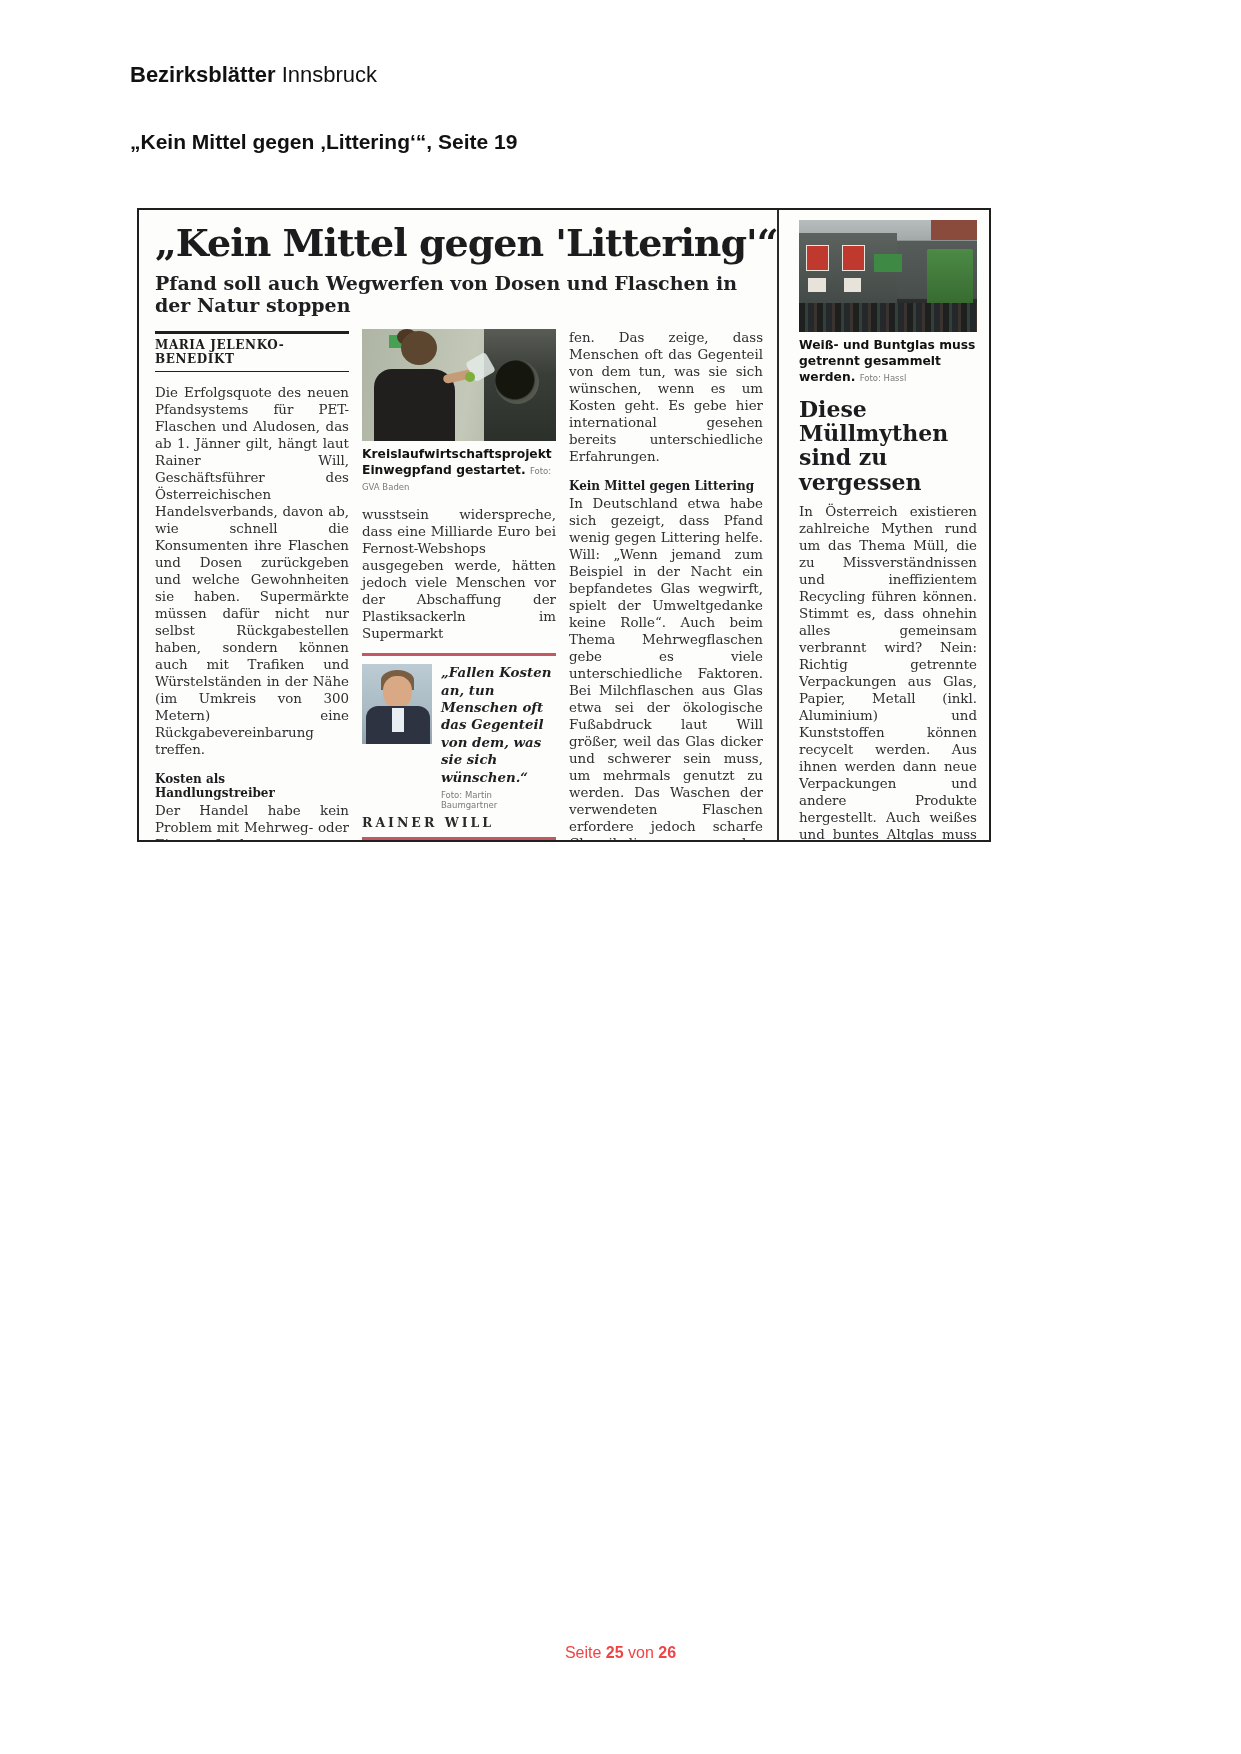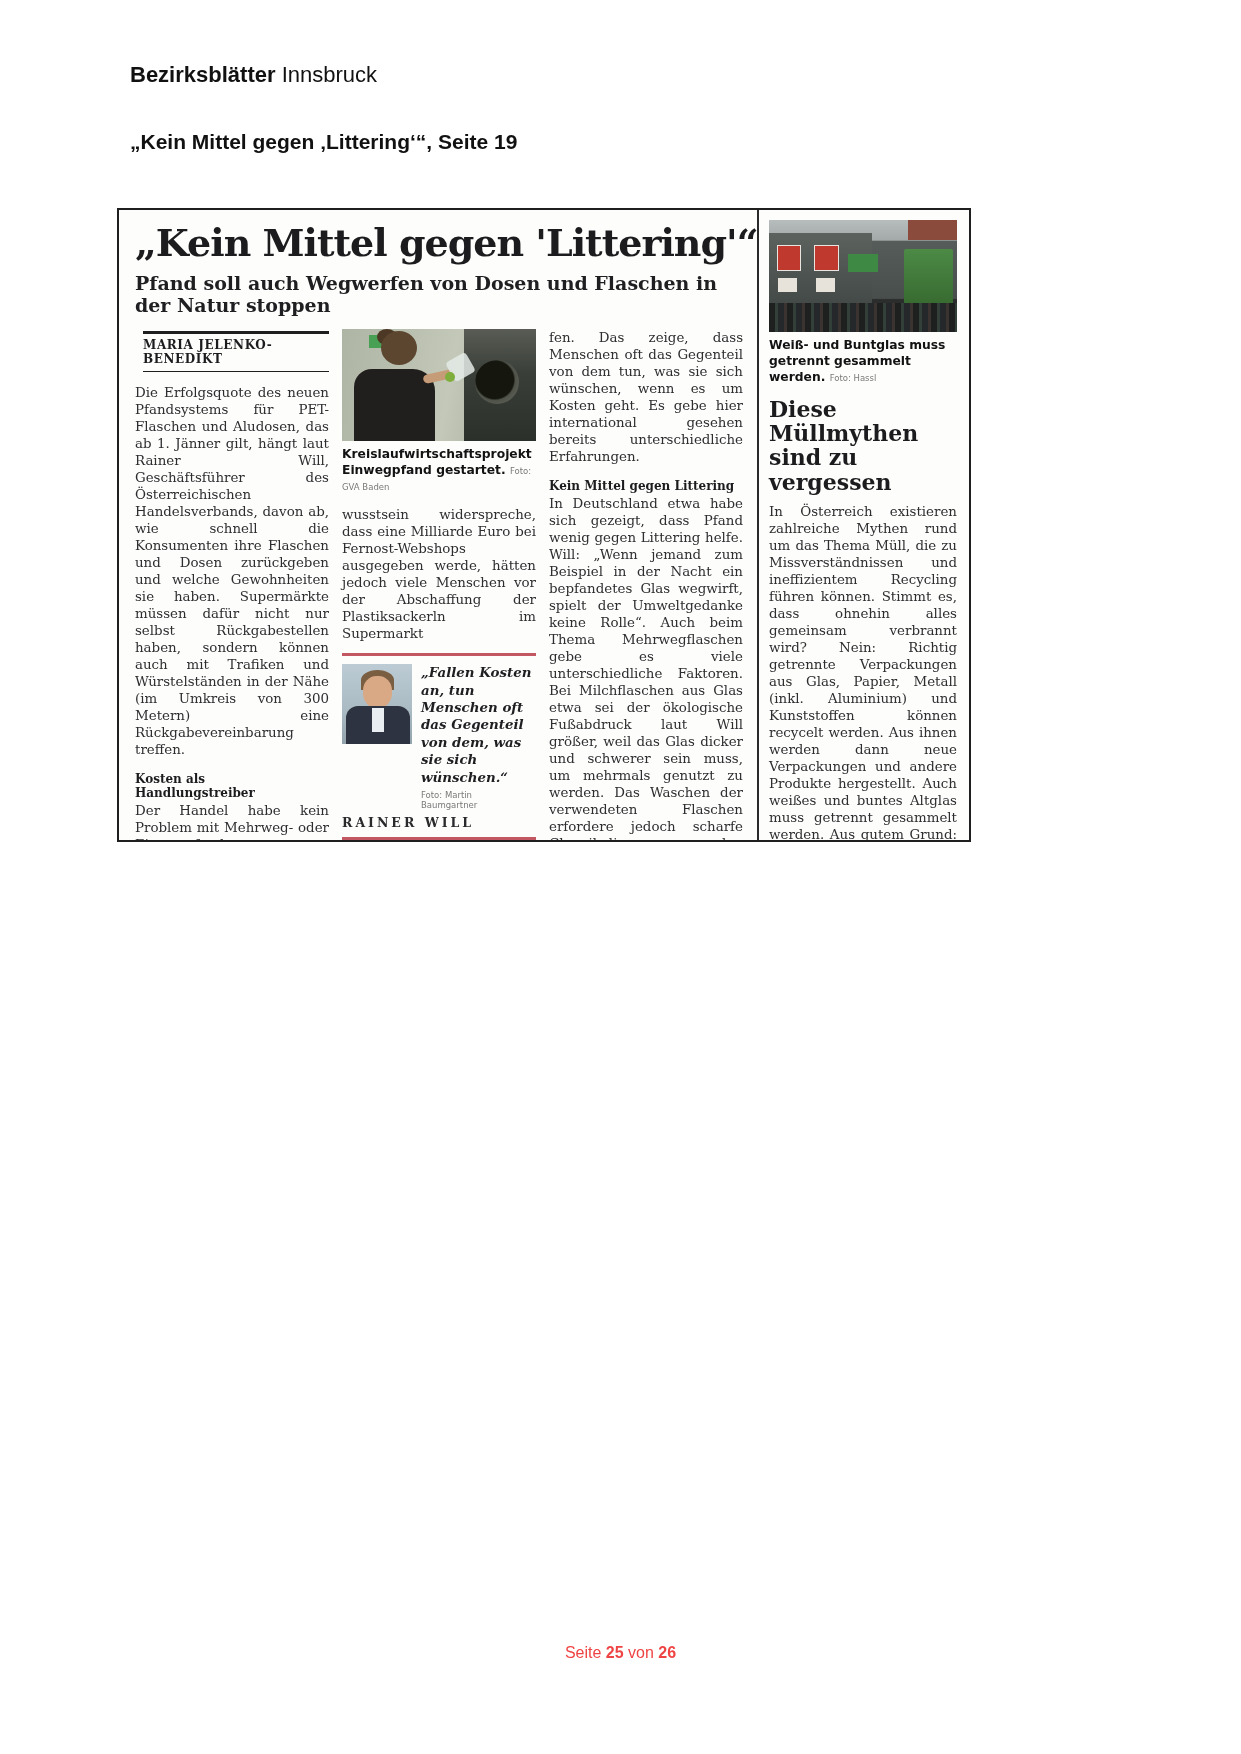--- a/index.html
+++ b/index.html
@@ -4,37 +4,37 @@
 <style>
   :root{ --red:#c35862; --ink:#2e2e30; }
   html,body{margin:0;padding:0;background:#ffffff;}
   .sheet{position:relative;width:1241px;height:1754px;background:#ffffff;overflow:hidden;
          font-family:"Liberation Sans",sans-serif;color:#1a1a1a;}
 
   .doc-header{position:absolute;left:130px;top:62px;font-size:22px;color:#111;}
   .doc-header .b{font-weight:bold;}
   .doc-title{position:absolute;left:130px;top:130px;font-size:21px;font-weight:bold;color:#111;}
 
-  .clipping{position:absolute;left:117px;top:208px;width:854px;height:634px;
+  .clipping{position:absolute;left:137px;top:208px;width:854px;height:634px;
             border:2px solid #1f1f1f;background:#fdfdfc;display:flex;box-sizing:border-box;overflow:hidden;}
   .main{width:640px;box-sizing:border-box;padding:10px 14px 8px 16px;border-right:2px solid #2a2a2a;}
-  .sidebar{flex:1;box-sizing:border-box;padding:10px 12px 8px 10px;min-width:0;}
+  .sidebar{flex:1;box-sizing:border-box;padding:10px 12px 8px 20px;min-width:0;}
 
   .headline{font-family:"DejaVu Serif",serif;font-size:38px;font-weight:bold;letter-spacing:-1px;
             margin:0 0 7px 0;color:#1c1c1e;white-space:nowrap;}
   .subheadline{font-family:"DejaVu Serif",serif;font-size:19px;font-weight:bold;margin:0 0 13px 0;color:#1f1f22;}
 
   .columns{display:flex;gap:13px;}
   .col{flex:1;min-width:0;}
 
   .body{font-family:"DejaVu Serif",serif;font-size:13.4px;line-height:1.27;text-align:justify;
         margin:0;color:var(--ink);}
   .byline{font-family:"DejaVu Serif",serif;font-size:12px;font-weight:bold;letter-spacing:.6px;
           border-top:3px solid #1f1f1f;border-bottom:1.5px solid #1f1f1f;padding:4px 0 5px 0;
-          margin:2px 0 12px 8px;color:#1c1c1e;}
+          margin:2px 0 12px 0;color:#1c1c1e;}
   .colsubhead{font-family:"DejaVu Serif",serif;font-size:12px;font-weight:bold;margin:14px 0 2px 0;color:#1c1c1e;}
 
   .caption{font-family:"DejaVu Sans",sans-serif;font-size:12.3px;font-weight:bold;line-height:1.3;
            margin:6px 0 11px 0;color:#121212;}
   .credit{font-family:"DejaVu Sans",sans-serif;font-size:8.5px;font-weight:normal;color:#7a7a7a;}
 
   
   .photo1{position:relative;height:112px;overflow:hidden;background:linear-gradient(100deg,#aeb5a4 0%,#c3c8b8 55%,#9ba393 100%);}
   .p1-screen{position:absolute;left:14%;top:5%;width:15%;height:12%;background:#48a054;}
   .p1-machine{position:absolute;right:0;top:0;width:37%;height:100%;

